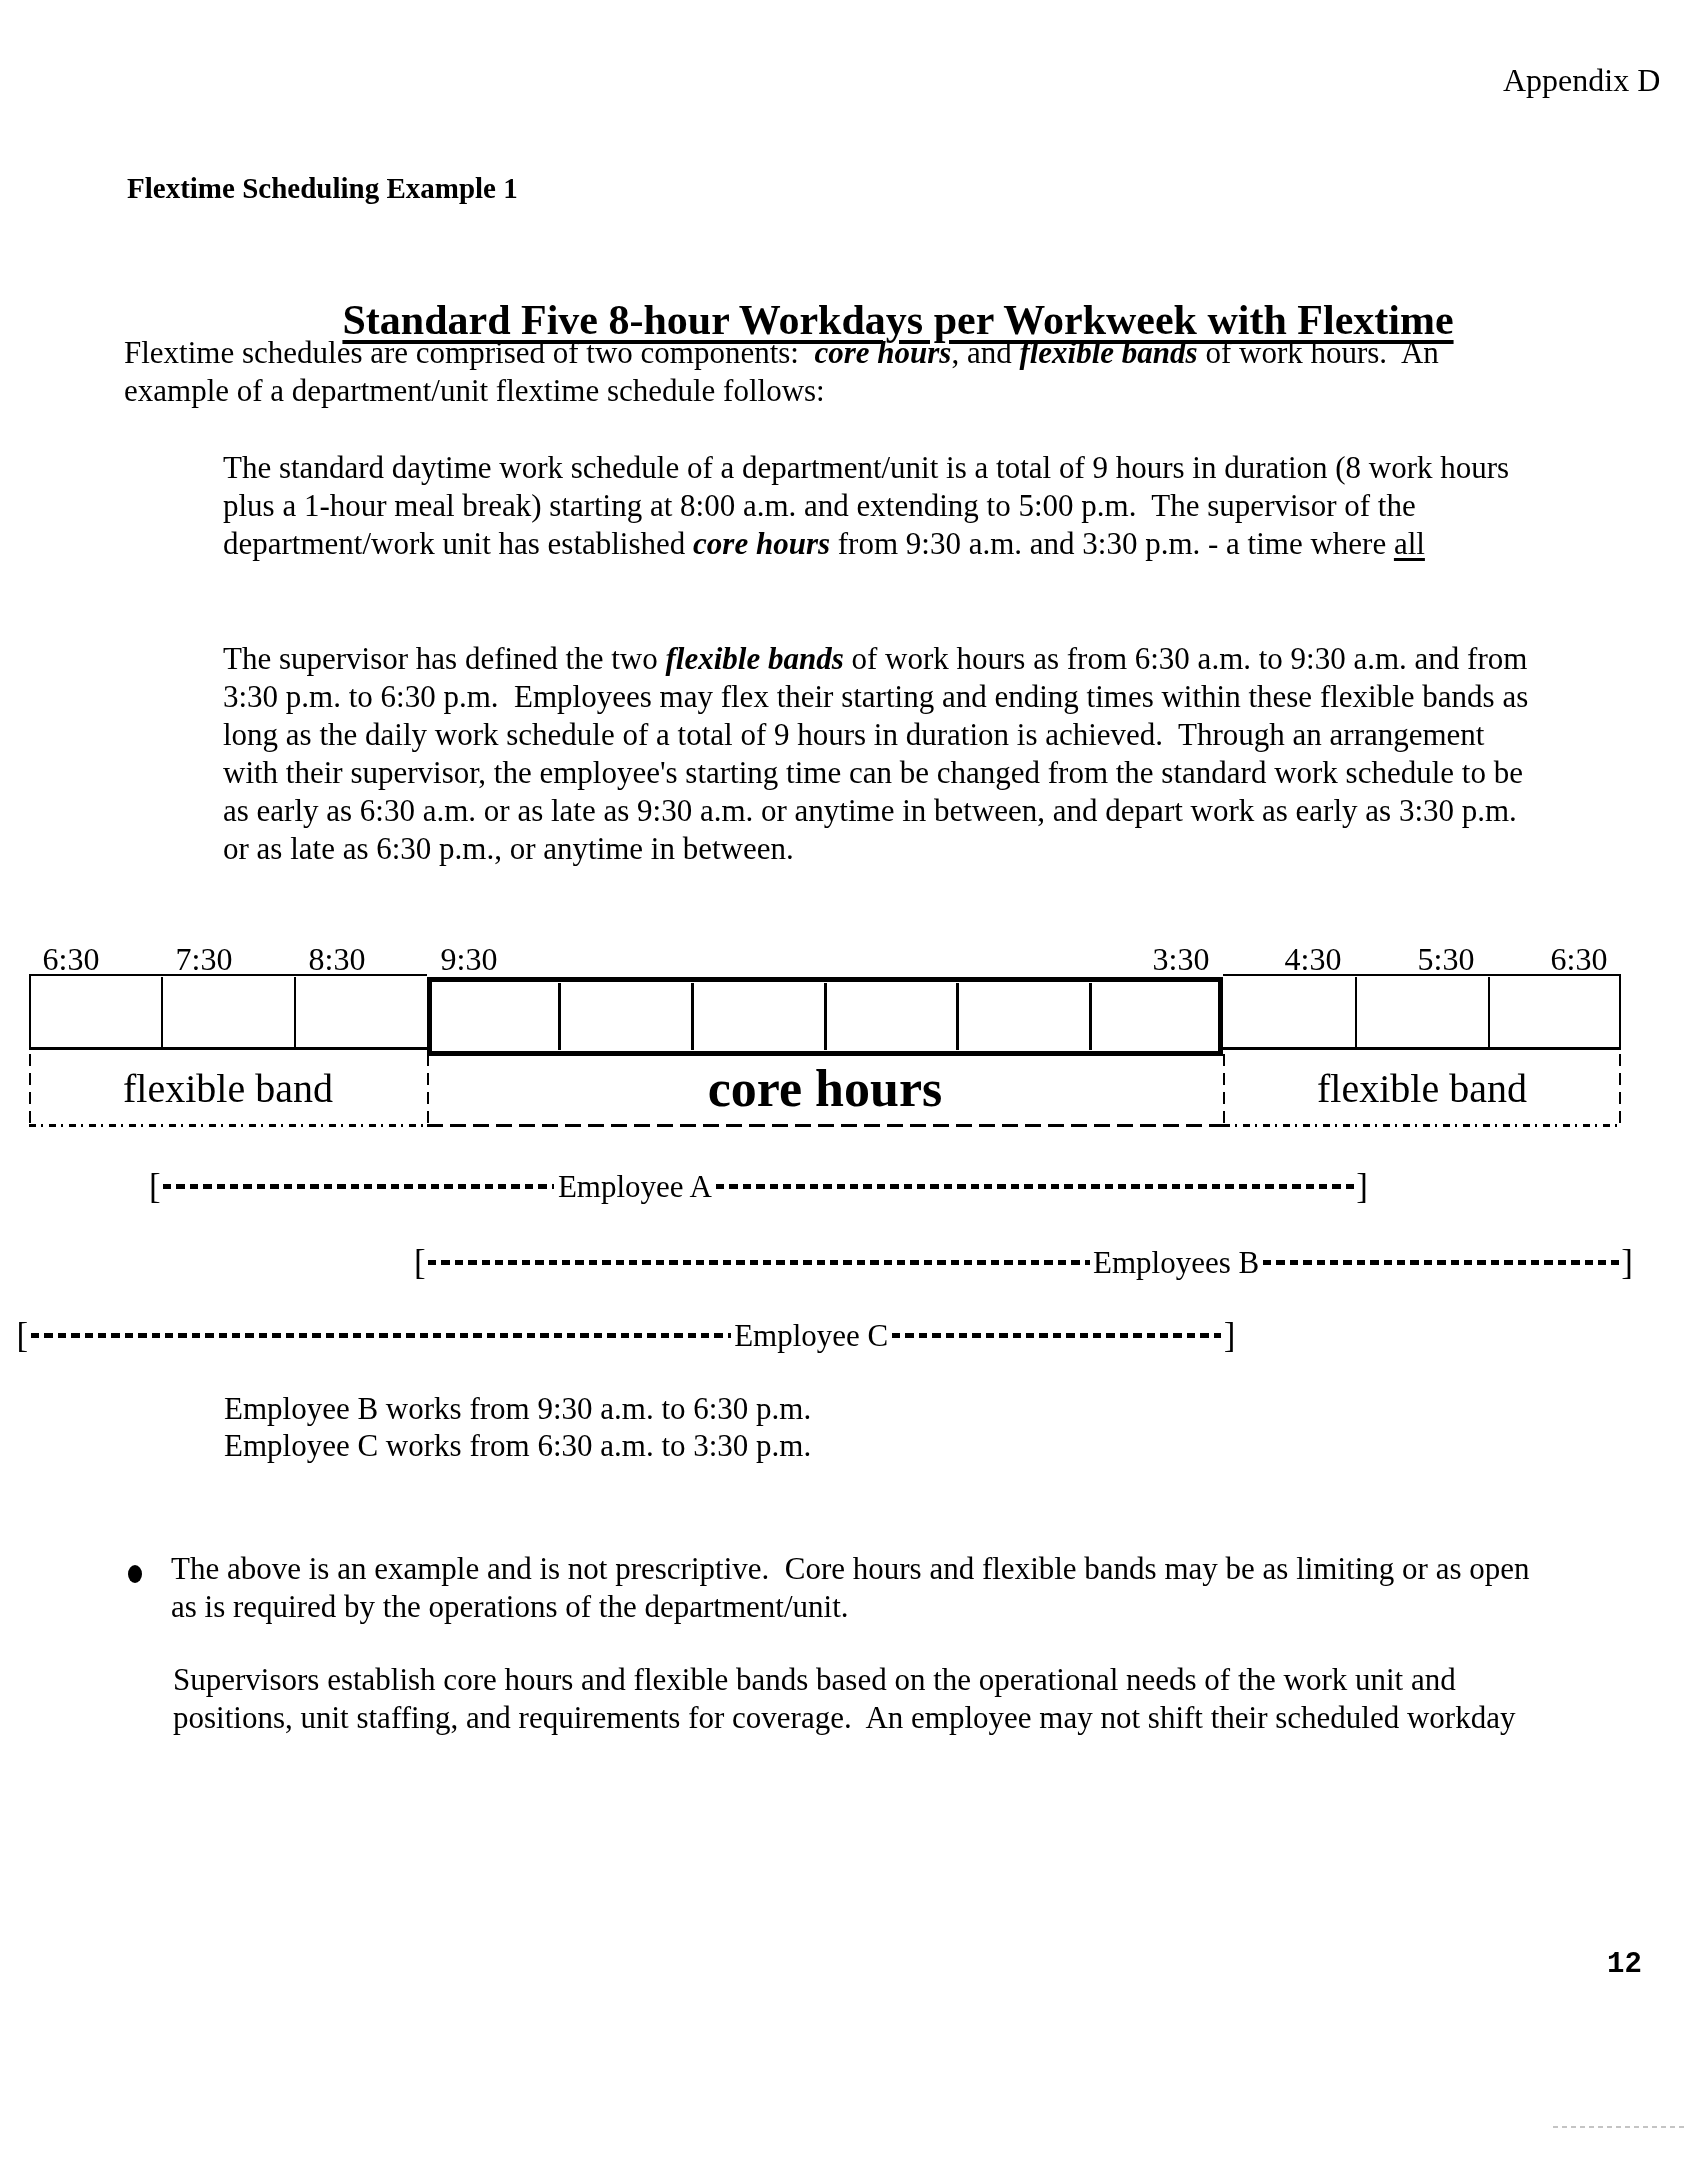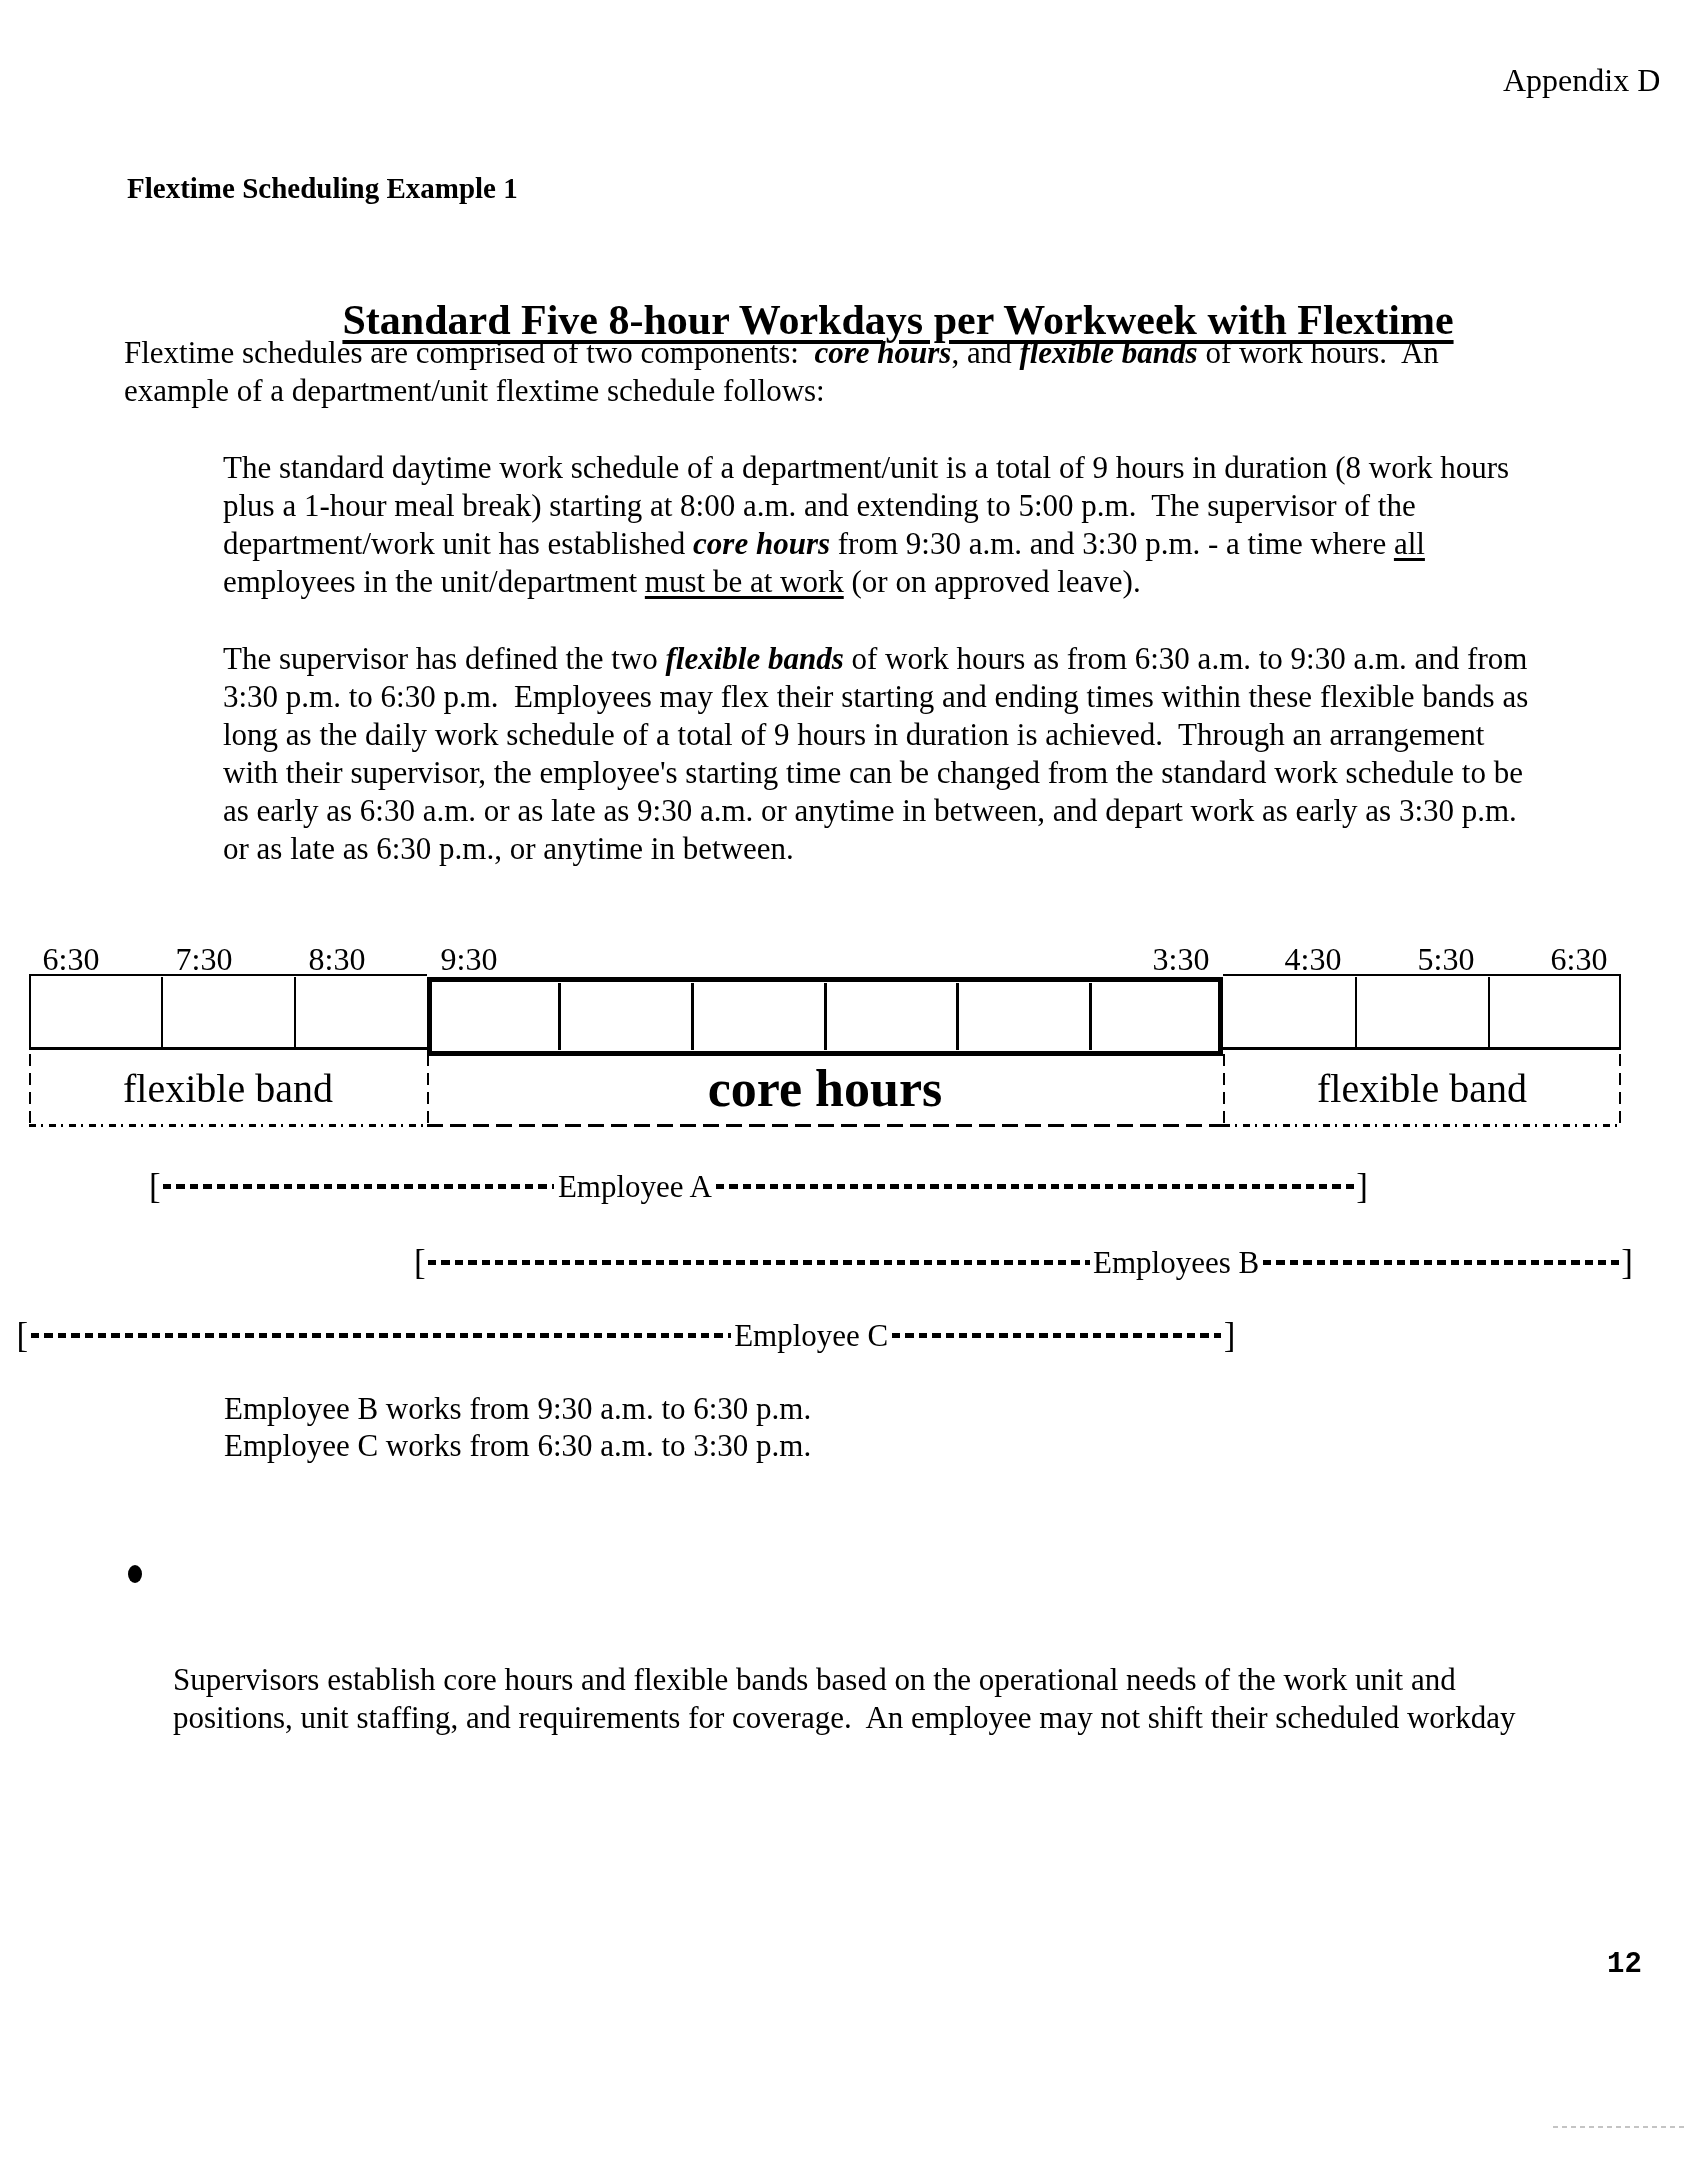--- a/index.html
+++ b/index.html
@@ -69,21 +69,20 @@
   </div>
 
   <div id="para-intro" class="para">
       <div class="line"><span>Flextime schedules are comprised of two components:  </span><span class="bi">core hours</span><span>, and </span><span class="bi">flexible bands</span><span> of work hours.  An</span></div>
       <div class="line"><span>example of a department/unit flextime schedule follows:</span></div>
     </div>
   <div id="para-standard" class="para">
       <div class="line"><span>The standard daytime work schedule of a department/unit is a total of 9 hours in duration (8 work hours</span></div>
       <div class="line"><span>plus a 1-hour meal break) starting at 8:00 a.m. and extending to 5:00 p.m.  The supervisor of the</span></div>
       <div class="line"><span>department/work unit has established </span><span class="bi">core hours</span><span> from 9:30 a.m. and 3:30 p.m. - a time where </span><span class="u">all</span></div>
-      <div class="line"><span>employees in the unit/department </span><span class="u">must be at work</span><span> (or on approved leave).</span></div>
     </div>
   <div id="para-flexible" class="para">
       <div class="line"><span>The supervisor has defined the two </span><span class="bi">flexible bands</span><span> of work hours as from 6:30 a.m. to 9:30 a.m. and from</span></div>
       <div class="line"><span>3:30 p.m. to 6:30 p.m.  Employees may flex their starting and ending times within these flexible bands as</span></div>
       <div class="line"><span>long as the daily work schedule of a total of 9 hours in duration is achieved.  Through an arrangement</span></div>
       <div class="line"><span>with their supervisor, the employee's starting time can be changed from the standard work schedule to be</span></div>
       <div class="line"><span>as early as 6:30 a.m. or as late as 9:30 a.m. or anytime in between, and depart work as early as 3:30 p.m.</span></div>
       <div class="line"><span>or as late as 6:30 p.m., or anytime in between.</span></div>
     </div>
 
@@ -146,20 +145,24 @@
         <span class="brk">]</span>
       </div>
     </div>
 
   <div id="schedule-list" class="para">
       <div class="line"><span>Employee B works from 9:30 a.m. to 6:30 p.m.</span></div>
       <div class="line"><span>Employee C works from 6:30 a.m. to 3:30 p.m.</span></div>
     </div>
 
   <span class="bullet-dot"></span>
+  <div id="bullet-text" class="para">
+      <div class="line"><span>The above is an example and is not prescriptive.  Core hours and flexible bands may be as limiting or as open</span></div>
+      <div class="line"><span>as is required by the operations of the department/unit.</span></div>
+    </div>
 
   <div id="closing" class="para">
       <div class="line"><span>Supervisors establish core hours and flexible bands based on the operational needs of the work unit and</span></div>
       <div class="line"><span>positions, unit staffing, and requirements for coverage.  An employee may not shift their scheduled workday</span></div>
     </div>
 
   <div id="pagenum">12</div>
 
   <div id="artifact"></div>
 </div>

